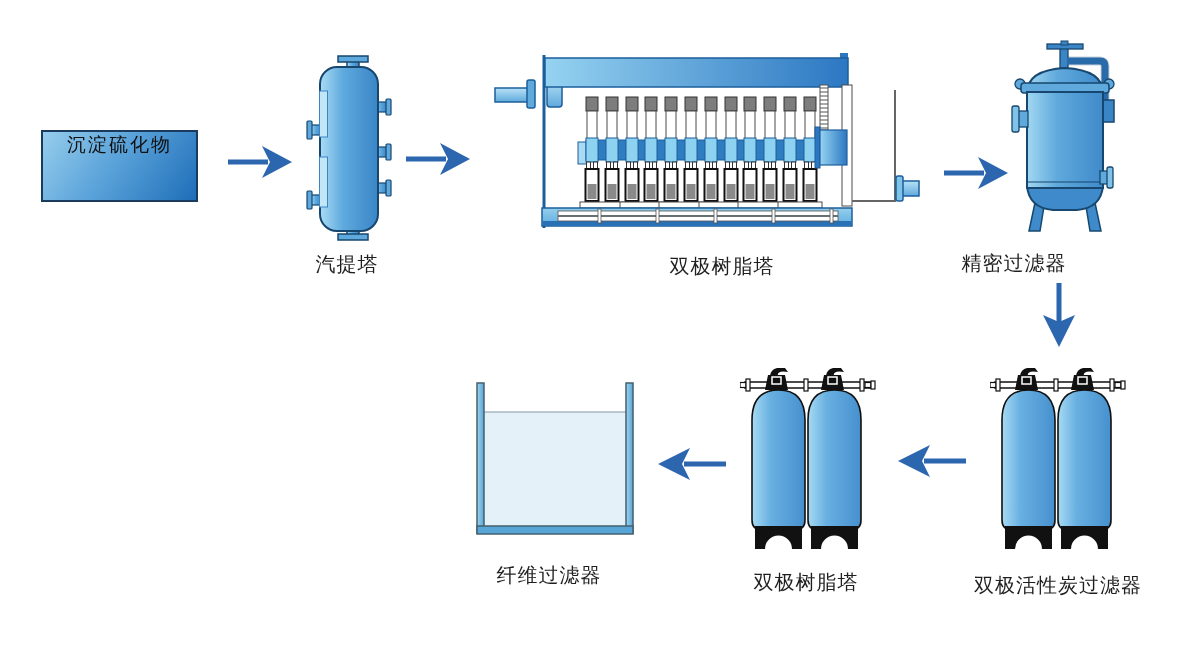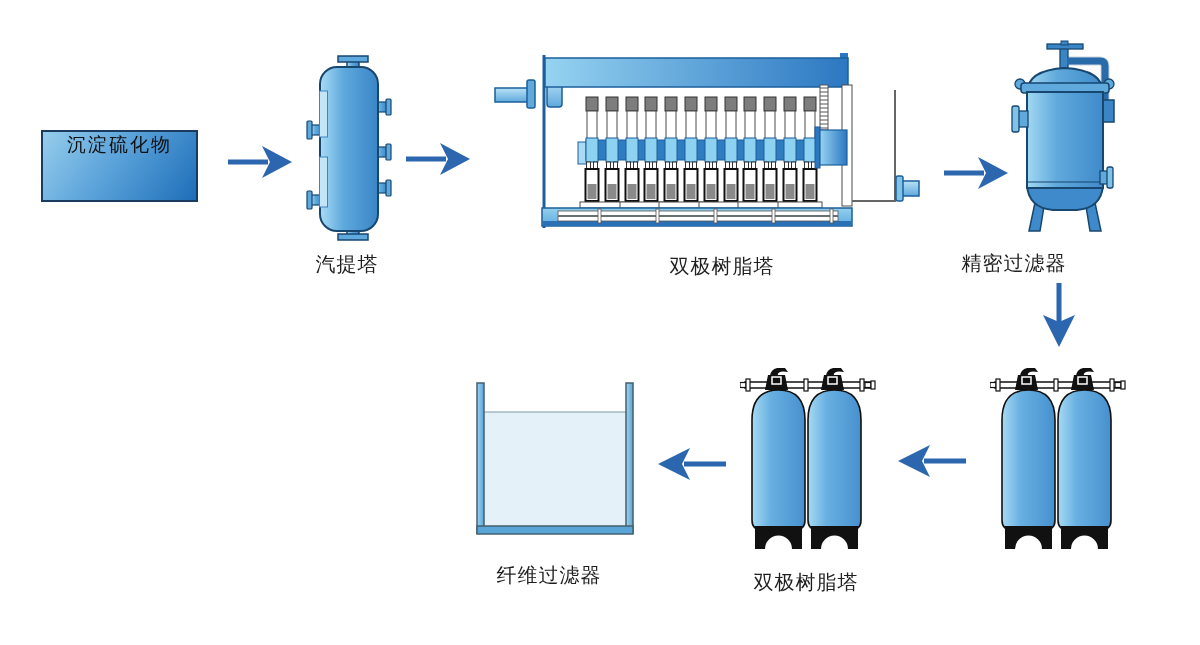--- a/index.html
+++ b/index.html
@@ -269,14 +269,15 @@
     <rect x="7" y="3" width="7" height="150" fill="url(#wg)" stroke="#44606e" stroke-width="1.5"></rect>
     <rect x="156" y="3" width="7" height="150" fill="url(#wg)" stroke="#44606e" stroke-width="1.5"></rect>
     <rect x="7" y="146" width="156" height="8" fill="#5aa5d8" stroke="#44606e" stroke-width="1.5"></rect>
   </svg>
 
   <div class="node-label" style="left:347px;top:251px">汽提塔</div>
   <div class="node-label" style="left:722px;top:253px">双极树脂塔</div>
   <div class="node-label" style="left:1014px;top:250px">精密过滤器</div>
   <div class="node-label" style="left:549px;top:562px">纤维过滤器</div>
   <div class="node-label" style="left:806px;top:569px">双极树脂塔</div>
+  <div class="node-label" style="left:1058px;top:572px">双极活性炭过滤器</div>
 
 </div>
 
 </body></html>

